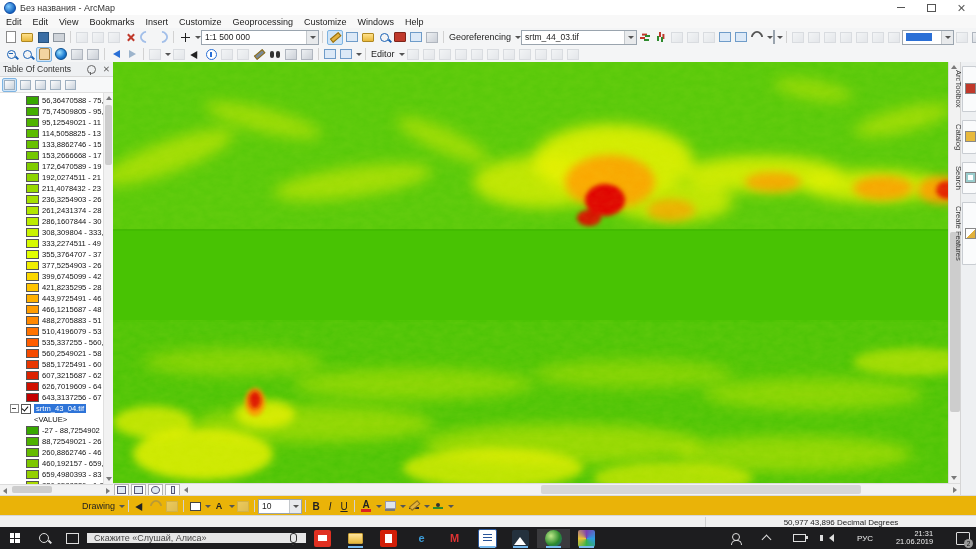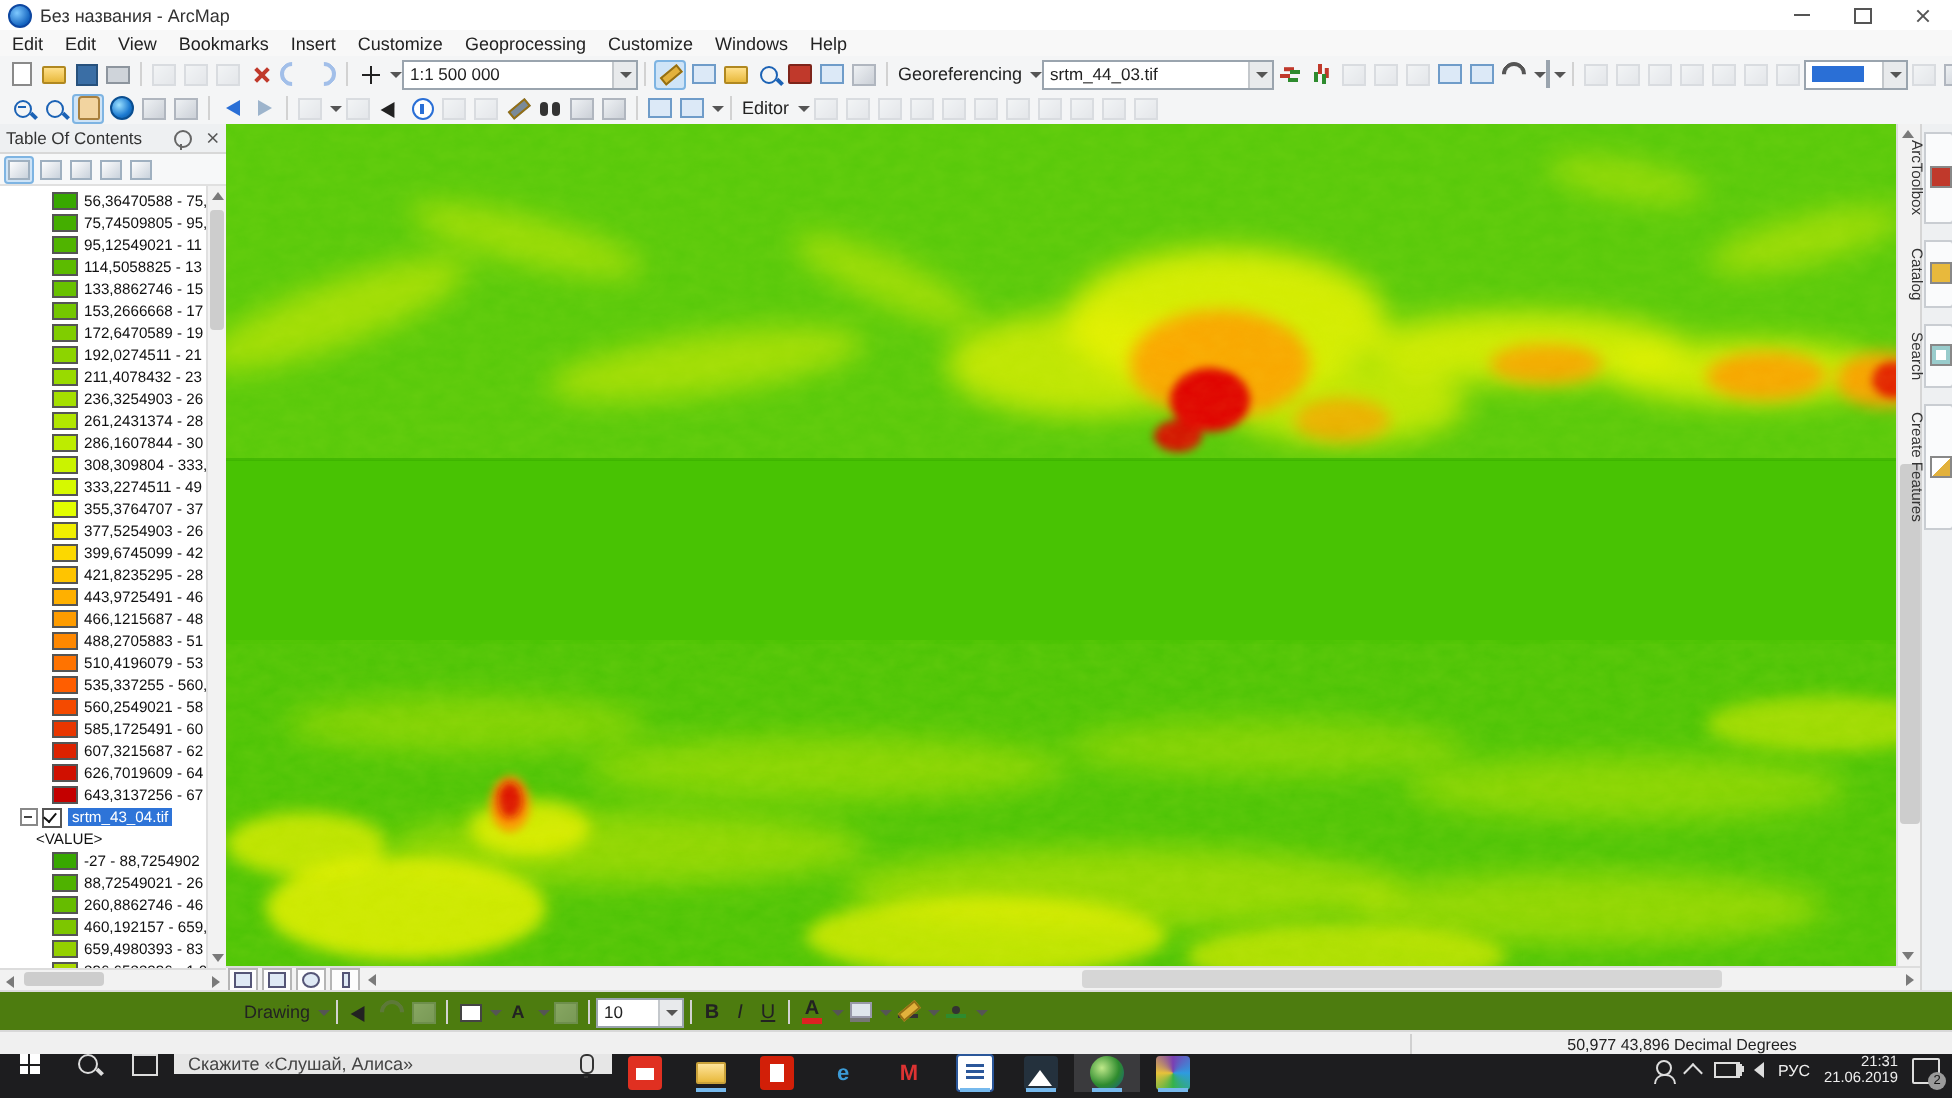--- a/index.html
+++ b/index.html
@@ -76,21 +76,21 @@
   .row{height:11px;display:flex;align-items:center;white-space:nowrap;overflow:hidden}
   .row.lg{padding-left:26px}
   .sw{width:11px;height:7px;border:1px solid #555;margin-right:3px;flex:none}
   .lbl{font-size:7.6px;color:#111}
   .layer-row{padding-left:10px}
   .expander{width:7px;height:7px;border:1px solid #888;background:#fff;position:relative;margin-right:2px;flex:none}
   .expander::after{content:"";position:absolute;left:1px;top:2.6px;width:3.6px;height:1px;background:#444}
   .cb{width:8px;height:8px;border:1px solid #555;background:#fff;position:relative;margin-right:3px;flex:none}
   .cb::after{content:"";position:absolute;left:1.4px;top:0.4px;width:3px;height:5px;border:solid #111;border-width:0 1.6px 1.6px 0;transform:rotate(40deg)}
   .layer-name{background:#2e74d8;color:#fff;font-size:7.6px;padding:0 2px}
-  .value-row{padding-left:18px;font-size:7.6px;color:#111}
+  .value-row{padding-left:34px;font-size:7.6px;color:#111}
   .toc-vscroll{position:absolute;right:0;top:0;bottom:0;width:9px;background:#f2f2f2;border-left:1px solid #e0e0e0}
   .toc-hscroll{height:10px;background:#f2f2f2;border-top:1px solid #dcdcdc;position:relative}
   .sb-up,.sb-down,.sb-left,.sb-right{position:absolute;width:0;height:0}
   .sb-up{left:2px;top:3px;border-left:3px solid transparent;border-right:3px solid transparent;border-bottom:4px solid #7a7a7a}
   .sb-down{left:2px;bottom:3px;border-left:3px solid transparent;border-right:3px solid transparent;border-top:4px solid #7a7a7a}
   .toc-vthumb{position:absolute;left:1px;right:1px;top:12px;height:60px;background:#cdcdcd;border-radius:2px}
   .sb-left{left:3px;top:3px;border-top:3px solid transparent;border-bottom:3px solid transparent;border-right:4px solid #7a7a7a}
   .sb-right{right:3px;top:3px;border-top:3px solid transparent;border-bottom:3px solid transparent;border-left:4px solid #7a7a7a}
   .toc-hthumb{position:absolute;left:12px;top:1px;height:7px;width:40px;background:#cdcdcd;border-radius:2px}
   
@@ -104,35 +104,35 @@
   .map-hscroll{position:relative;flex:1;height:12px}
   .map-hthumb{position:absolute;left:360px;top:1px;height:9px;width:320px;background:#d6d6d6;border-radius:2px}
   
   .tabstrip{top:62px;left:960px;width:16px;height:433px;background:#eef0f2;border-left:1px solid #d5d5d5;display:flex;flex-direction:column;gap:8px;padding-top:4px}
   .dock-tab{writing-mode:vertical-rl;background:#fafbfc;border:1px solid #c9cdd2;border-radius:0 2px 2px 0;font-size:7.6px;color:#333;padding:3px 0;display:flex;flex-direction:column;align-items:center;gap:2px;margin-left:1px}
   .dtab-ic{width:9px;height:9px;flex:none;border:1px solid #888}
   .dtab-ic.arctoolbox{background:#c0392b}.dtab-ic.catalog{background:#e8b93c}
   .dtab-ic.search{background:#fff;box-shadow:inset 0 0 0 2px #9cc}
   .dtab-ic.create-features{background:linear-gradient(135deg,#fff 50%,#e2b13c 50%)}
   
-  .drawbar{top:495px;left:0;right:0;height:20px;background:#4d7c0f;border-top:1px solid #dcdcdc;display:flex;align-items:center;padding-left:120px}
+  .drawbar{top:495px;left:0;right:0;height:20px;background:#eab308;border-top:1px solid #dcdcdc;display:flex;align-items:center;padding-left:80px}
   .draw-label{font-size:9px;padding:0 2px}
   .fontcombo{width:150px}.sizecombo{width:36px}
   .tt-o{width:8px;height:8px;border:1.6px solid #2a6fd6;border-radius:50%;margin-right:3px;flex:none}
   .bib{width:14px;height:14px;display:flex;align-items:center;justify-content:center;font-size:10px}
   .fc-a{display:flex;flex-direction:column;align-items:center;line-height:9px;font-size:10px;font-weight:bold}
   .fc-a i{width:10px;height:2.4px;background:#d22;display:block;font-style:normal}
   .fc-g i{background:#777}
   .fc-l i{background:#333}
   .fc-m i{background:#2e8b2e}
   
   .statusbar{top:515px;left:0;right:0;height:12px;background:#f0f0f0;border-top:1px solid #d8d8d8;display:flex;align-items:center}
   .coords-cell{margin-left:auto;width:270px;height:10px;border-left:1px solid #d0d0d0;display:flex;align-items:center;justify-content:center;font-size:8px;color:#222}
   
-  .taskbar{top:527px;left:0;right:0;height:22px;background:#1d1d1f;display:flex;align-items:flex-start}
+  .taskbar{top:527px;left:0;right:0;height:22px;background:#1d1d1f;display:flex;align-items:center}
   .tbbtn{width:29px;display:flex;align-items:center;justify-content:center;flex:none}
   .winlogo{width:10px;height:10px;display:grid;grid-template-columns:4.5px 4.5px;grid-template-rows:4.5px 4.5px;gap:1px}
   .winlogo span{background:#fff}
   .tmag{width:8px;height:8px;border:1.6px solid #ddd;border-radius:50%;position:relative}
   .tmag::after{content:"";position:absolute;width:4px;height:1.6px;background:#ddd;transform:rotate(45deg);right:-4px;bottom:-1px}
   .tview{width:11px;height:9px;border:1px solid #ddd;position:relative}
   .alisa{width:205px;background:#e6e6e6;display:flex;align-items:center;padding:0 7px;flex:none}
   .alisa-text{font-size:9px;color:#444;flex:1;white-space:nowrap;overflow:hidden}
   .micic{width:5px;height:8px;border:1.4px solid #333;border-radius:3px;position:relative;margin-right:2px}
   .micic::after{content:"";position:absolute;left:0.6px;bottom:-3.4px;width:2px;height:2px;border-bottom:1.4px solid #333}
@@ -147,21 +147,21 @@
   .app[data-app="pdf"] .appic{background:#d21f08}
   .app[data-app="pdf"] .appic::after{content:"";width:7px;height:9px;background:#fff}
   .app[data-app="edge"] .appic{color:#3c9bd6}
   .app[data-app="mailru"] .appic{color:#d33}
   .app[data-app="word"] .appic{background:#fff;border:1px solid #2b579a}
   .app[data-app="word"] .appic::after{content:"";width:9px;height:9px;background:repeating-linear-gradient(#2b579a 0 1.4px,#fff 1.4px 3px)}
   .app[data-app="photos"] .appic{background:#24313d;position:relative;overflow:hidden}
   .app[data-app="photos"] .appic::after{content:"";position:absolute;bottom:2px;left:2px;border-left:6px solid transparent;border-right:6px solid transparent;border-bottom:8px solid #fff}
   .app[data-app="arcmap"] .appic{background:radial-gradient(circle at 35% 35%,#bfe98a,#2e8b2e 55%,#145a8a);border-radius:50%}
   .app[data-app="paint"] .appic{background:conic-gradient(#7b3fb2,#2e9be0,#35b24a,#e8c23a,#7b3fb2)}
-  .tray{margin-left:auto;display:flex;align-items:center;gap:7px;padding-right:6px;color:#e8e8e8}
+  .tray{margin-left:auto;display:flex;align-items:center;gap:23px;padding-right:6px;color:#e8e8e8}
   .person{width:6px;height:6px;border:1.4px solid #ddd;border-radius:50%;position:relative;margin-top:-3px}
   .person::after{content:"";position:absolute;left:-2px;top:6px;width:9px;height:4px;border:1.4px solid #ddd;border-bottom:none;border-radius:5px 5px 0 0}
   .chev{width:6px;height:6px;border-left:1.6px solid #ddd;border-top:1.6px solid #ddd;transform:rotate(45deg);margin-top:3px}
   .batt{width:11px;height:6px;border:1px solid #ddd;position:relative}
   .batt::after{content:"";position:absolute;right:-2.6px;top:1px;width:1.6px;height:3px;background:#ddd}
   .spk{width:0;height:0;border-top:4px solid transparent;border-bottom:4px solid transparent;border-right:5px solid #ddd;position:relative}
   .spk::after{content:"";position:absolute;left:-9px;top:-3px;width:3px;height:6px;background:#ddd}
   .lang{font-size:8px;color:#eee}
   .clock{font-size:7.4px;line-height:8px;text-align:right;color:#eee}
   .notif{width:12px;height:11px;border:1.2px solid #ddd;border-radius:1px;position:relative}

